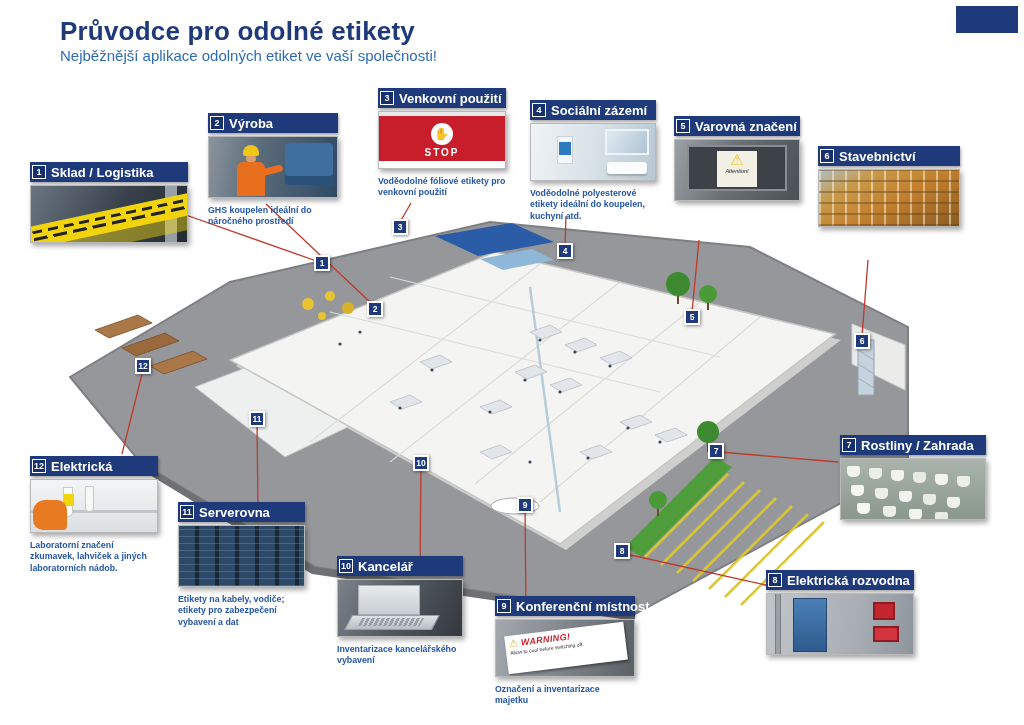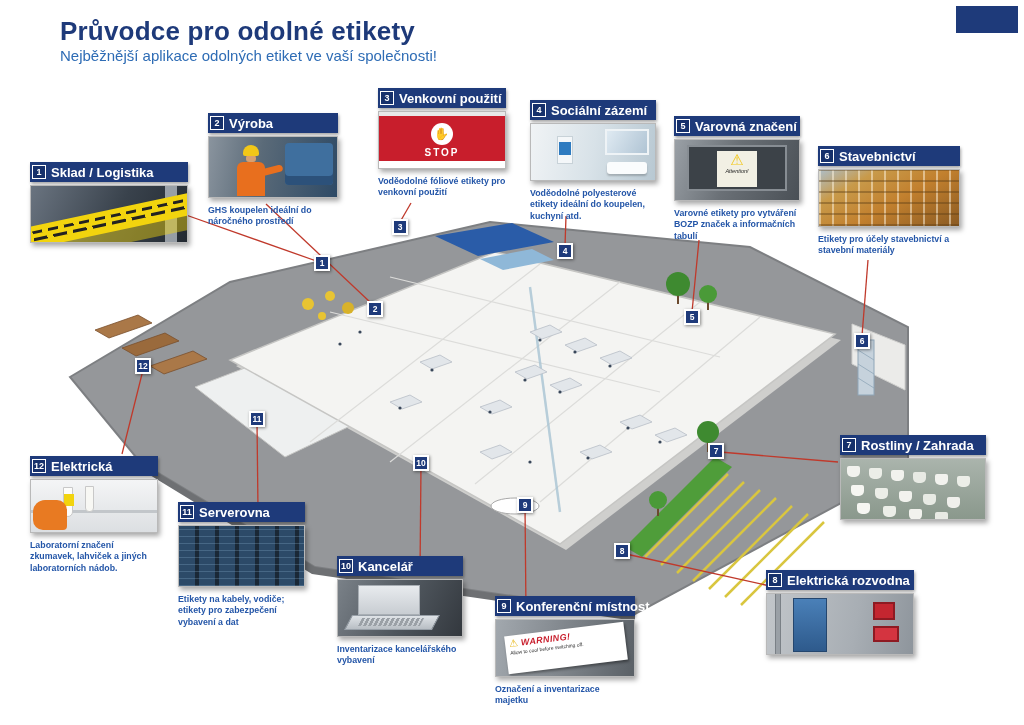--- a/index.html
+++ b/index.html
@@ -319,30 +319,28 @@
     <span class="numbox">5</span>
     <span class="banner-title">Varovná značení</span>
   </div>
   <div class="photo art5">
     <div class="board"></div>
     <div class="sign">
       <span class="tri">⚠</span>
       <span class="attn">Attention!</span>
     </div>
   </div>
-  <div class="desc">Varovné etikety pro vytváření BOZP značek a informačních tabulí</div>
 </div>
 
 <div class="callout" id="c6">
   <div class="banner">
     <span class="numbox">6</span>
     <span class="banner-title">Stavebnictví</span>
   </div>
   <div class="photo art6"></div>
-  <div class="desc">Etikety pro účely stavebnictví a stavební materiály</div>
 </div>
 
 <div class="callout" id="c7">
   <div class="banner">
     <span class="numbox">7</span>
     <span class="banner-title">Rostliny / Zahrada</span>
   </div>
   <div class="photo art7">
     <div class="pots"></div>
   </div>

